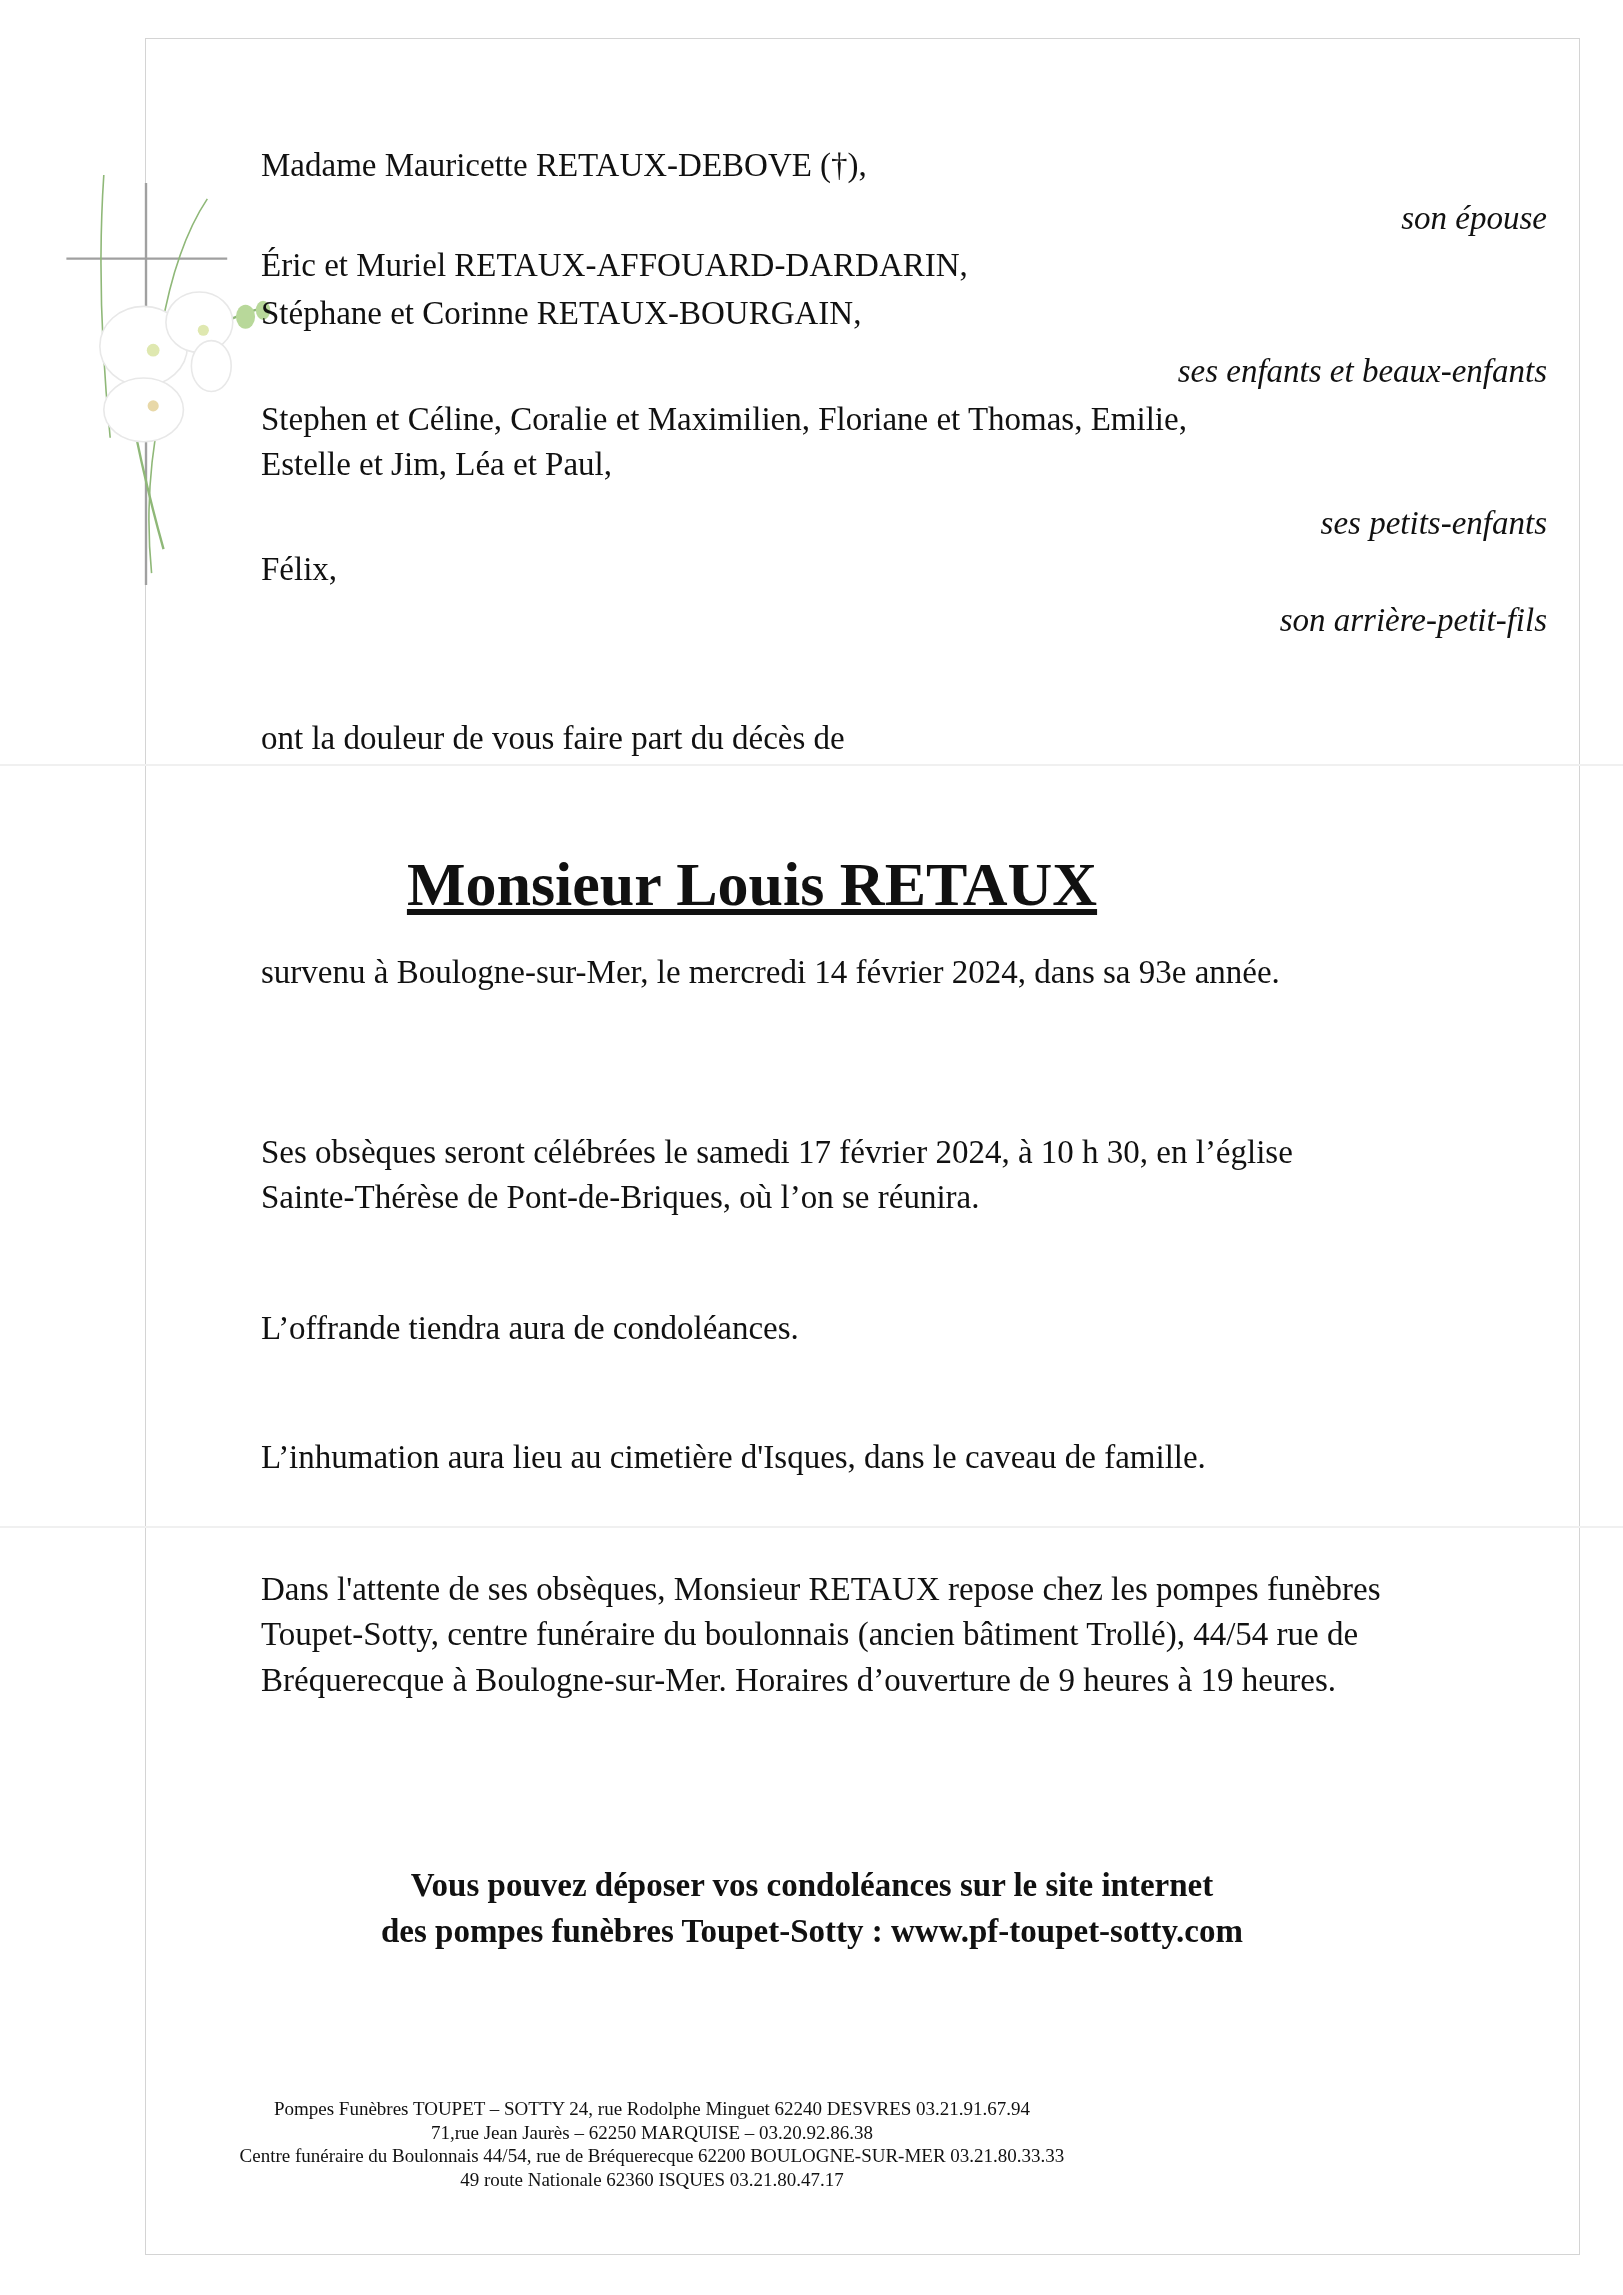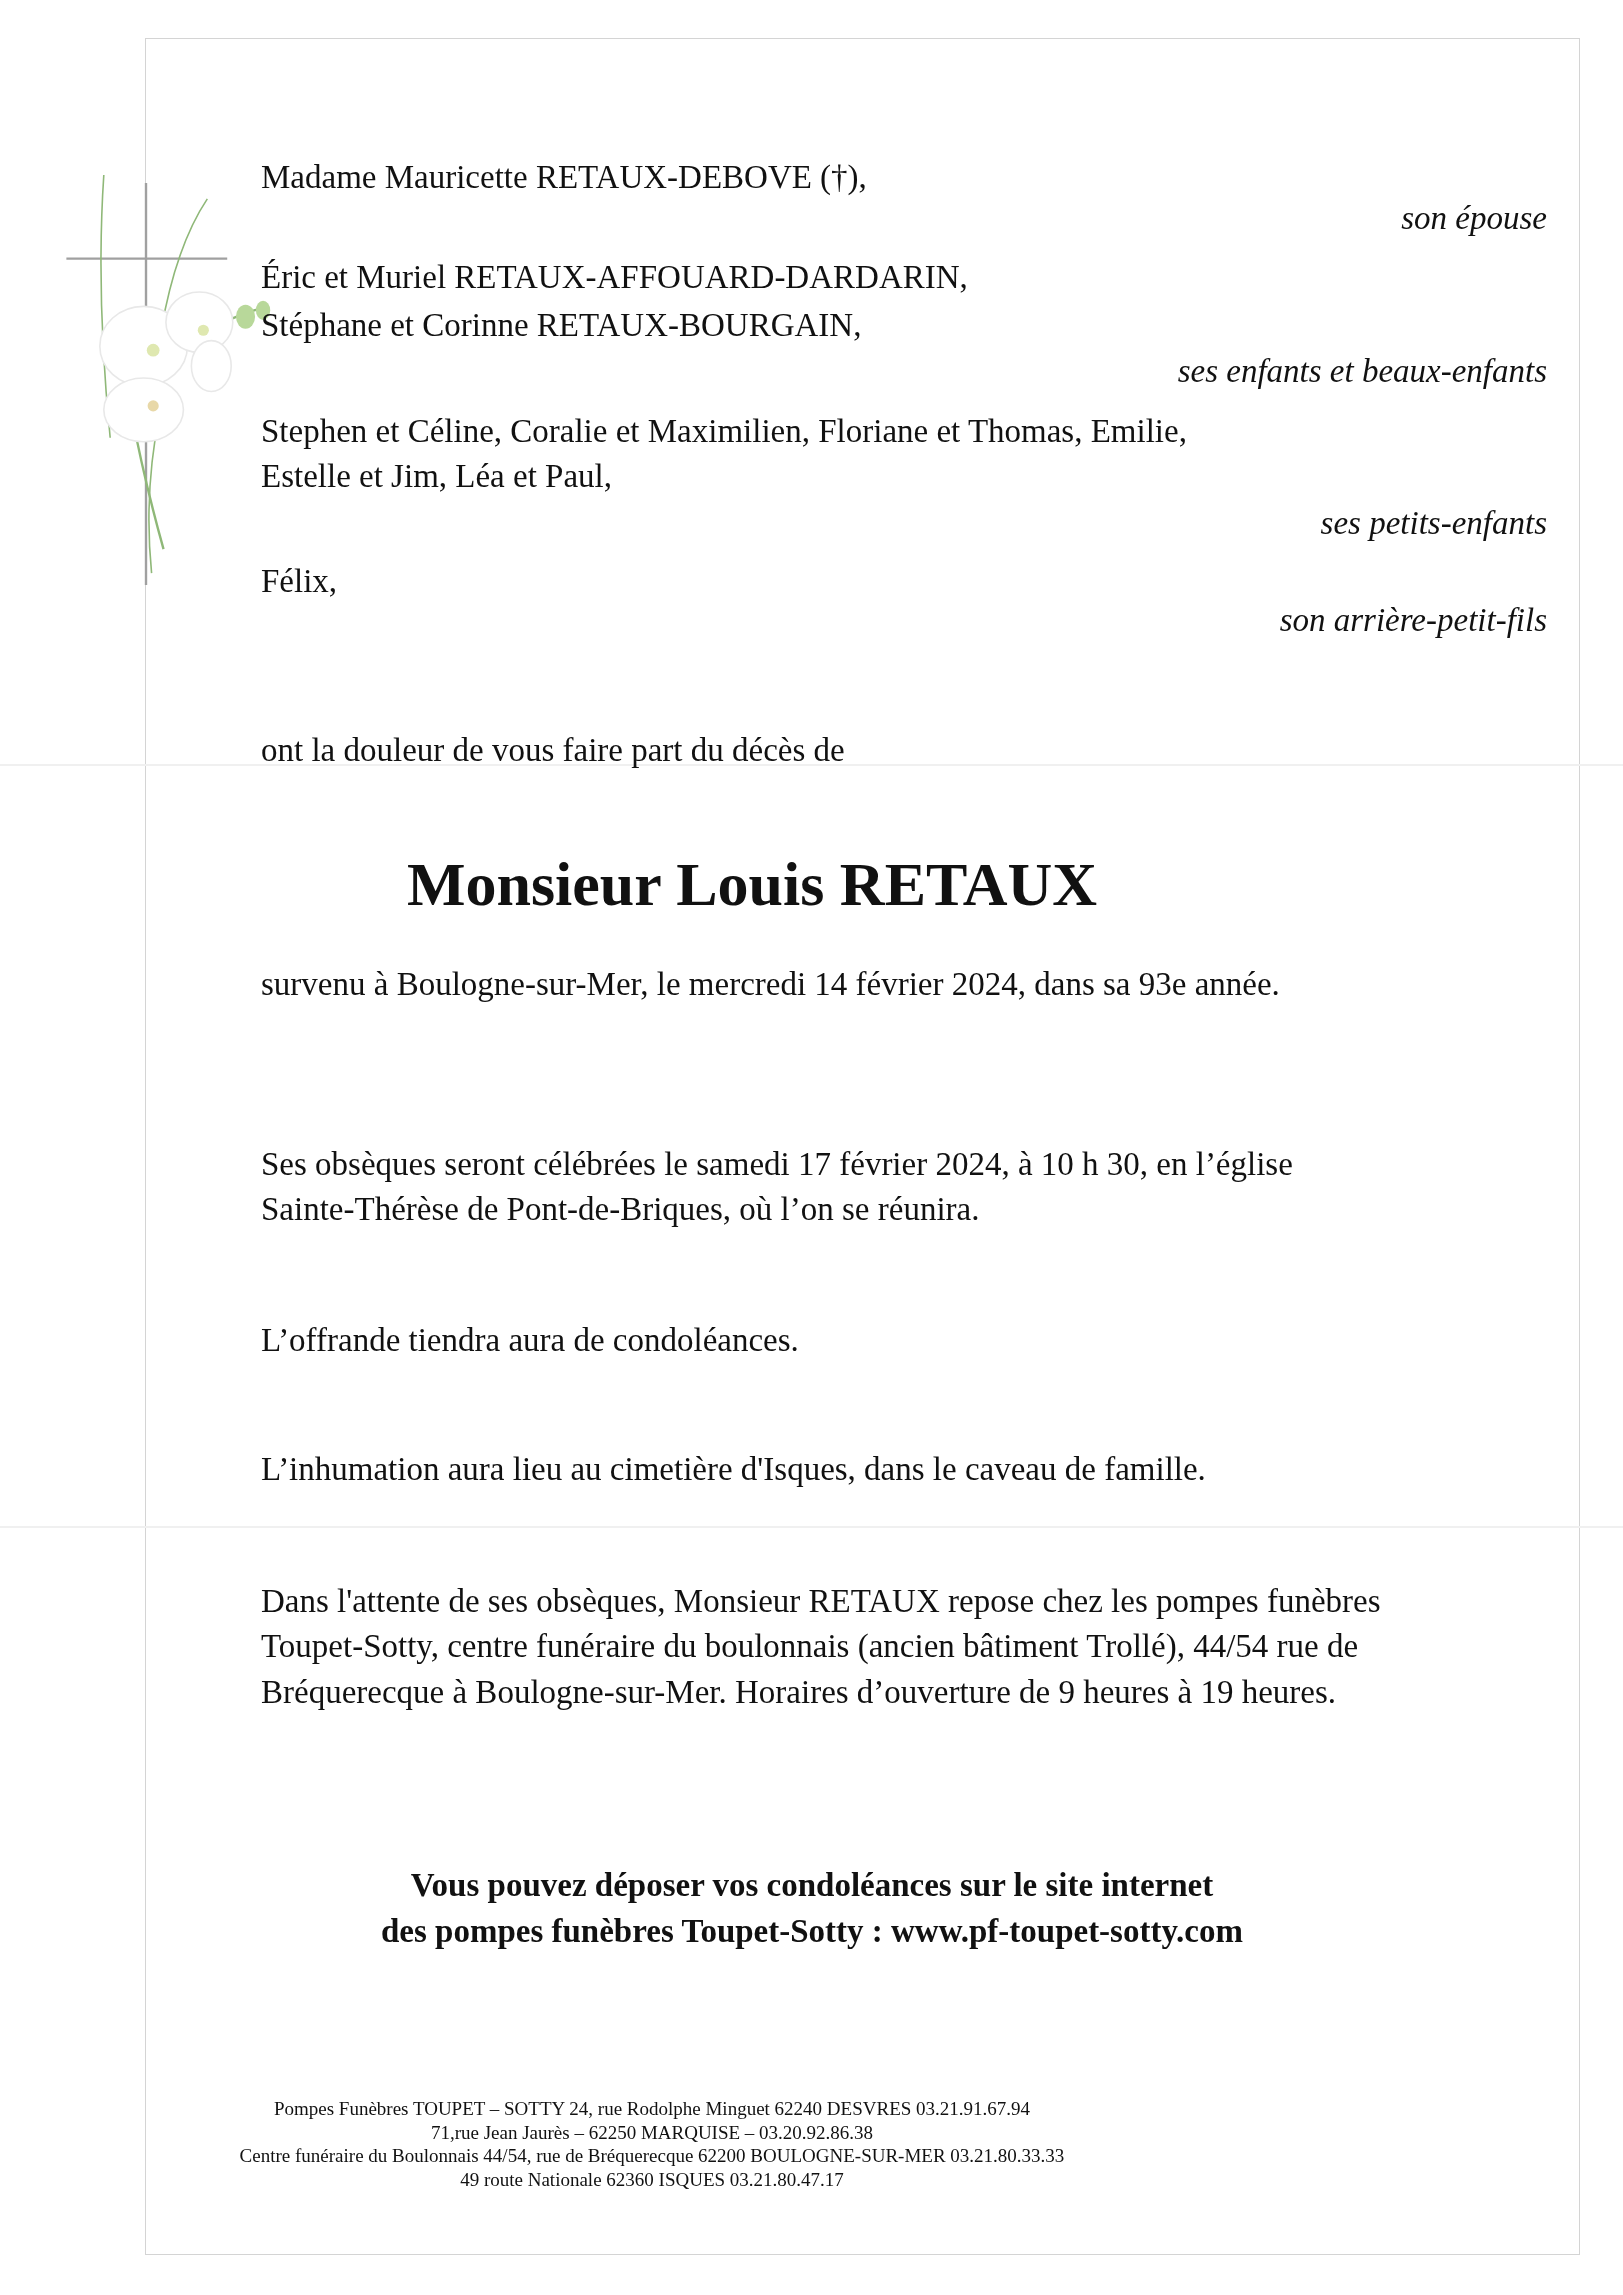--- a/index.html
+++ b/index.html
@@ -2,24 +2,24 @@
 <html style="font-size:12.8px"><head>
   <meta charset="utf-8">
   <style>
     html, body { margin: 0; padding: 0; background: #ffffff; }
     body { width: 1624px; height: 2295px; position: relative; overflow: hidden;
            font-family: "Liberation Serif", "DejaVu Serif", serif; color: #111; }
     .page-border { position: absolute; left: 145px; top: 38px; width: 1435px; height: 2217px;
                    border: 1.6px solid #d4d4d4; box-sizing: border-box; }
     .fold { position: absolute; left: 0; width: 1624px; height: 1.6px; background: #f0f0f0; }
     .deco { position: absolute; left: 64px; top: 175px; width: 207px; height: 414px; }
-    .line { position: absolute; left: 261px; font-size: 33px; white-space: nowrap; line-height: 1; margin-top: 12px; }
+    .line { position: absolute; left: 261px; font-size: 33px; white-space: nowrap; line-height: 1; }
     .rel { position: absolute; right: 77px; font-size: 33px; font-style: italic; white-space: nowrap; line-height: 1; text-align: center; }
     .title { position: absolute; left: 0; width: 1504px; text-align: center; top: 853px;
-             font-size: 62px; font-weight: bold; line-height: 1; }
+             font-size: 62px; font-weight: bold; line-height: 1; text-decoration: underline; }
     .web { position: absolute; left: 0; width: 1624px; text-align: center; font-size: 33px;
            font-weight: bold; line-height: 1; }
     .foot { position: absolute; left: 0; width: 1304px; text-align: center; font-size: 19px; line-height: 1; white-space: nowrap; }
   </style>
 </head>
 <body>
 
 <div class="page-border"></div>
 <div class="fold" style="top:764px"></div>
 <div class="fold" style="top:1526px"></div>

